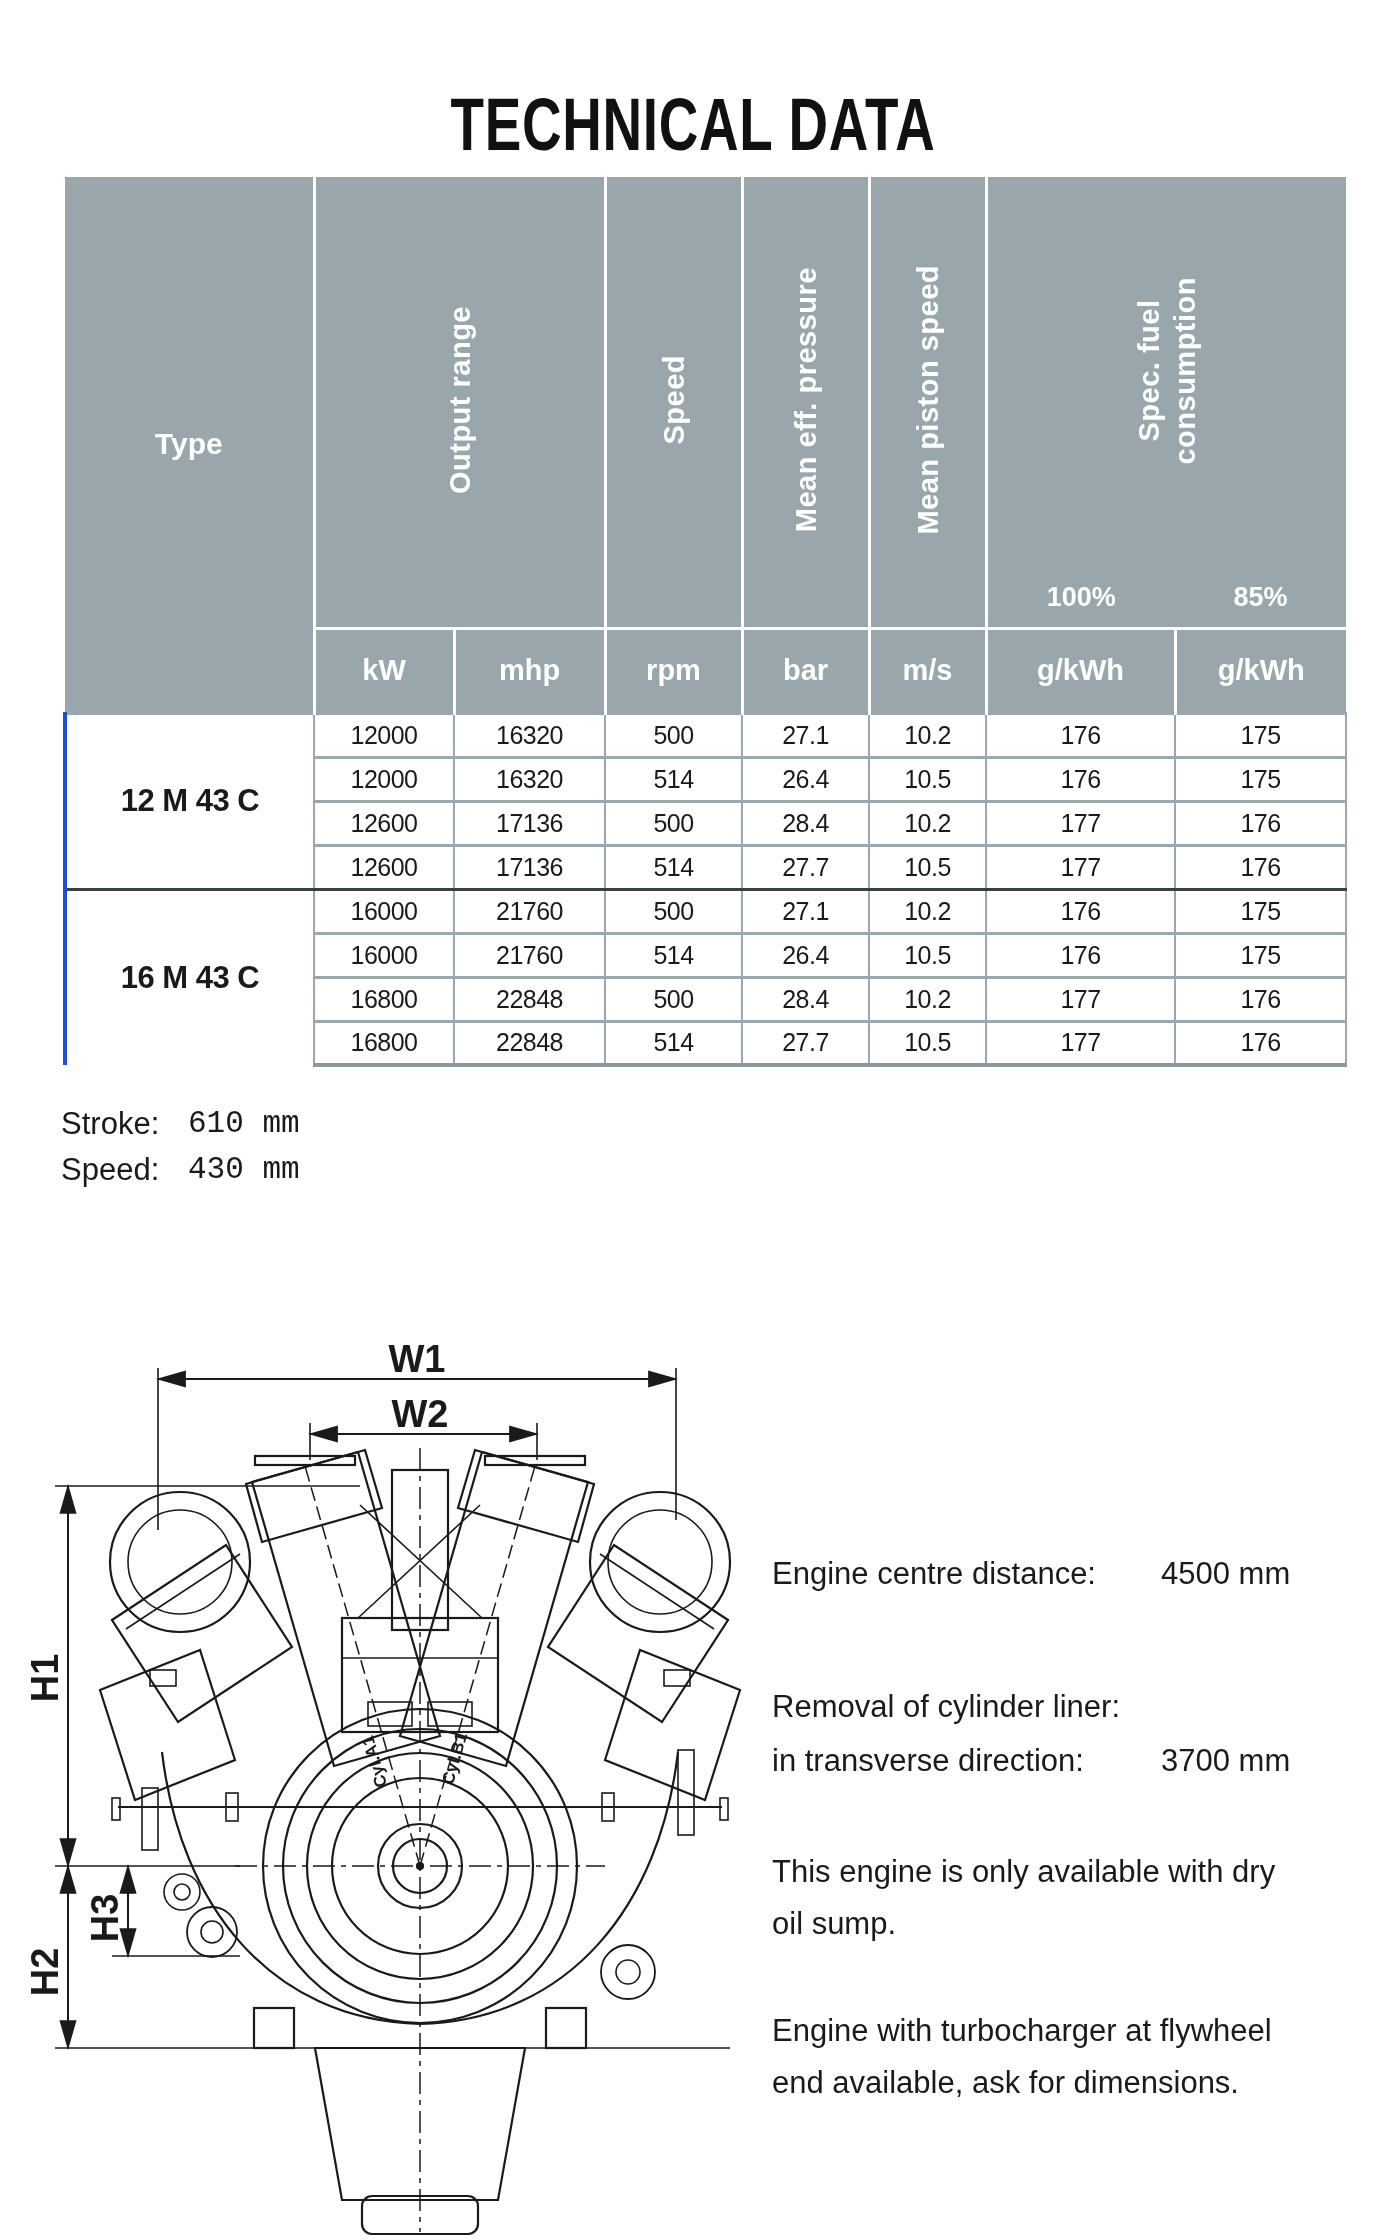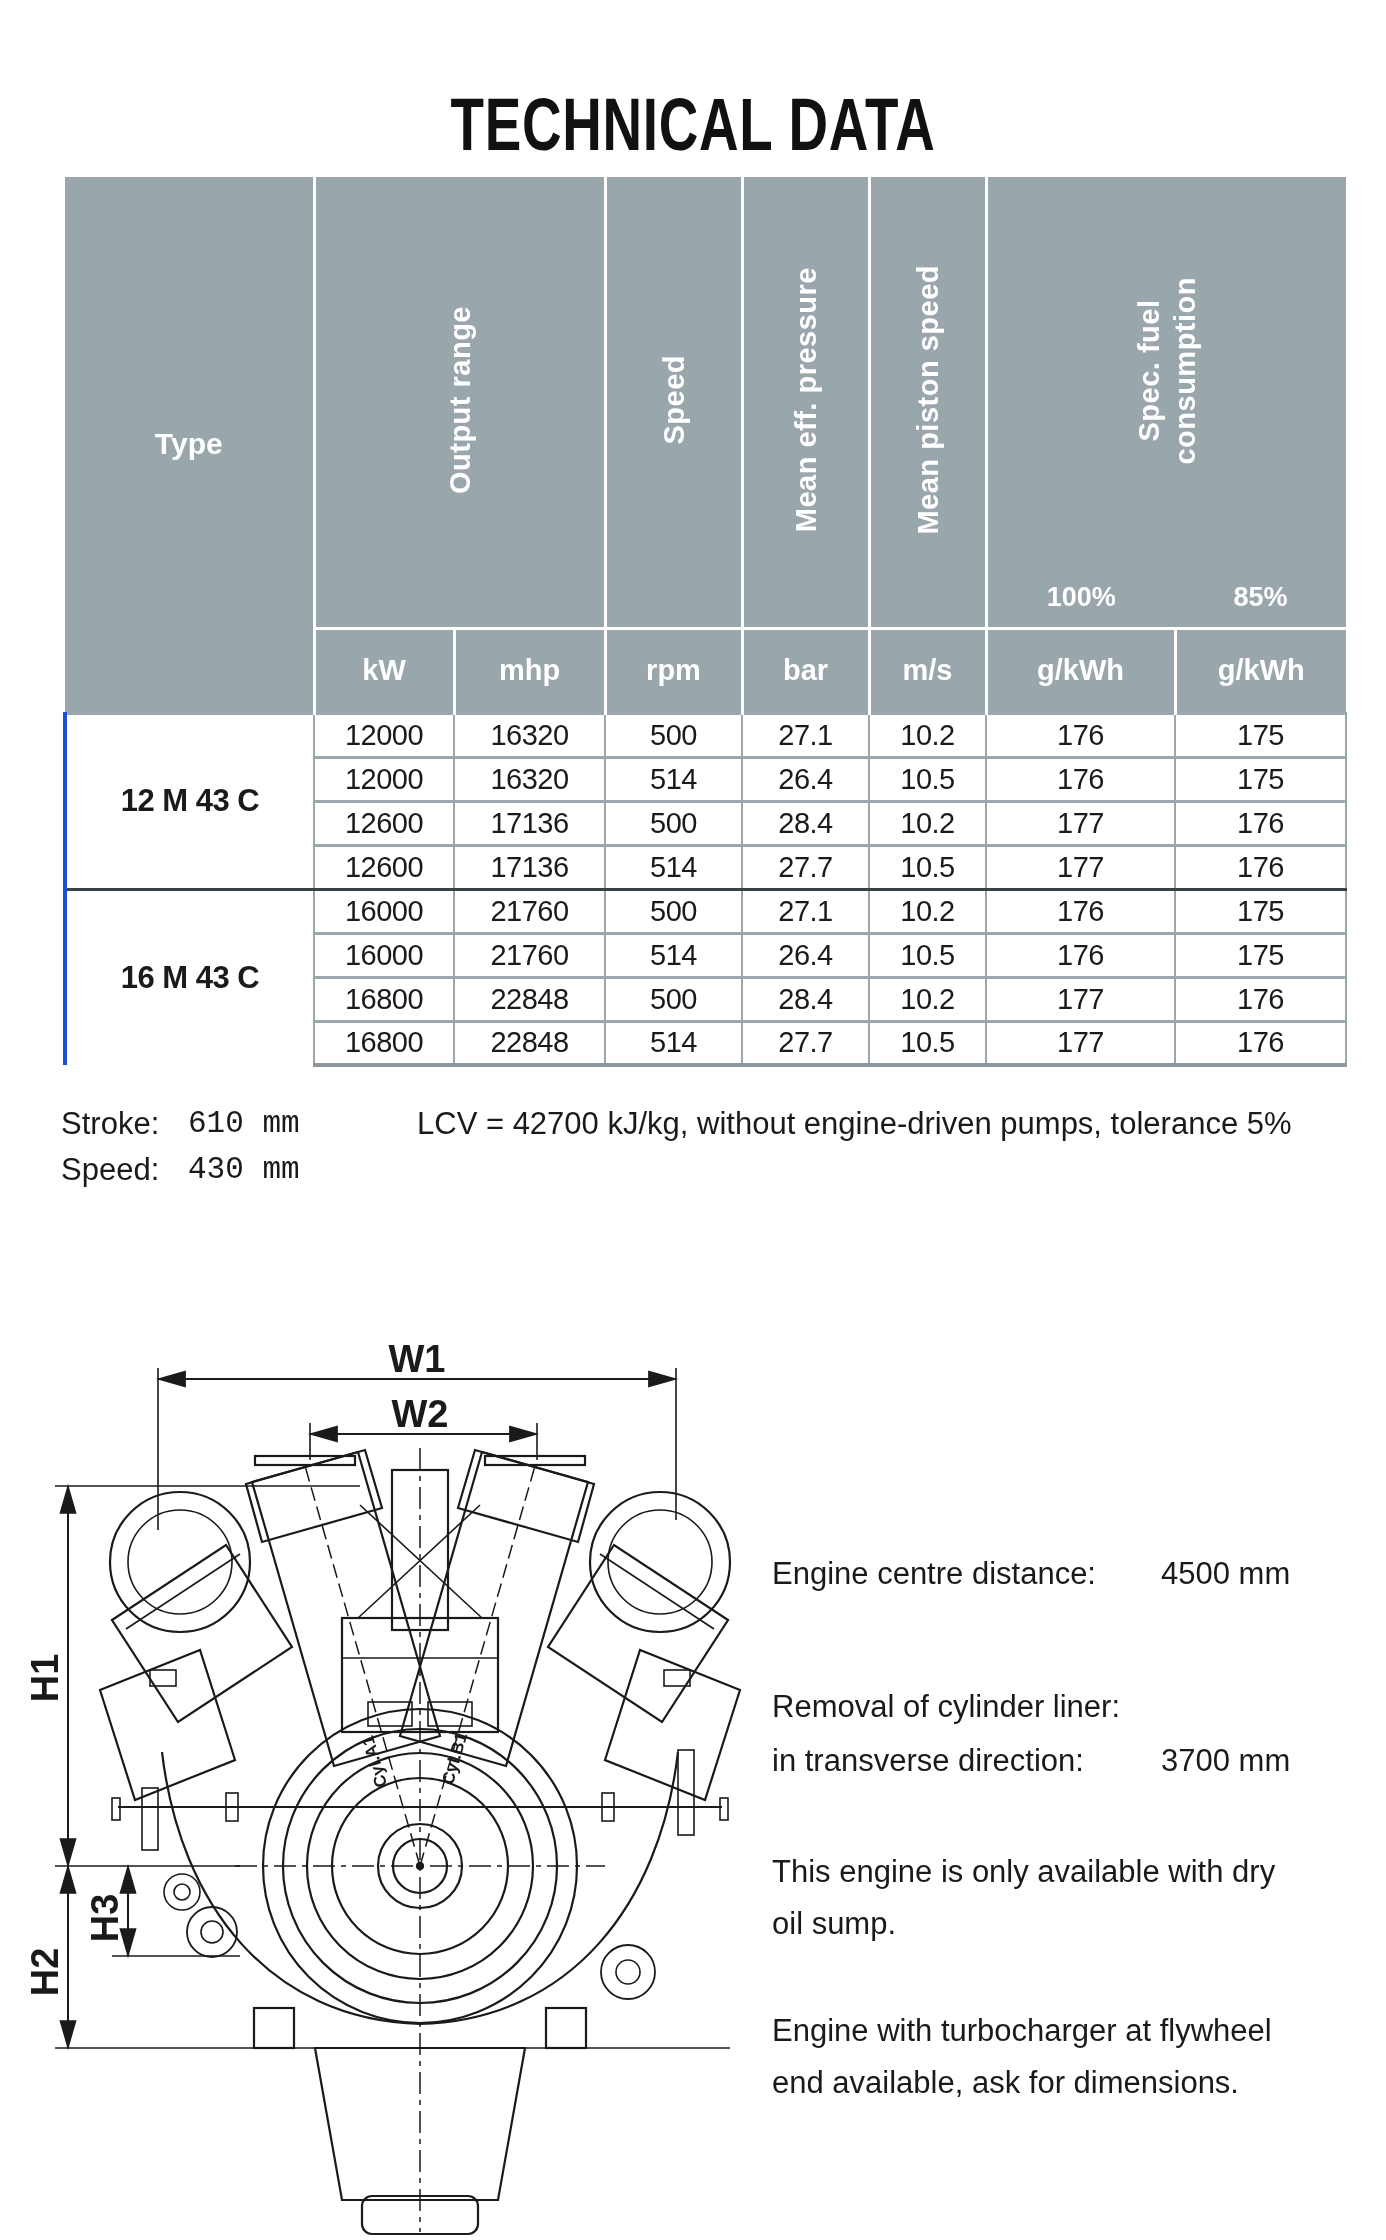--- a/index.html
+++ b/index.html
@@ -36,21 +36,21 @@
   .vtext {
     display:inline-block; writing-mode:vertical-rl; transform:rotate(180deg);
     white-space:pre-line; font-weight:bold; font-size:29px; line-height:36px;
     color:#fff; letter-spacing:0.5px;
   }
   .spec-fuel { padding-top:30px; }
   .pct { font-weight:bold; font-size:27px; }
   .unit { font-weight:bold; font-size:29px; }
   tbody td {
     background:#fff; color:#1a1a1a; text-align:center; vertical-align:middle;
-    font-size:29px; letter-spacing:-0.5px; height:44px;
+    font-size:25px; letter-spacing:-0.5px; height:44px;
     border-top:3px solid #9AA7AD; border-left:2px solid #9AA7AD;
   }
   tbody td.type-cell {
     font-weight:bold; font-size:31px; letter-spacing:-0.5px;
     border-left:4px solid #1d4ed8;
   }
   tbody tr.group-start td { border-top:3px solid #3A4145; }
   tbody td:last-child { border-right:2px solid #9AA7AD; }
   tbody tr:last-child td { border-bottom:4px solid #8B989E; }
   
@@ -201,21 +201,20 @@
   <div class="line">
     <span>Stroke:</span>
     <span class="val">610 mm</span>
   </div>
   <div class="line">
     <span>Speed:</span>
     <span class="val">430 mm</span>
   </div>
 </div>
 <div class="specs-right">
-  <div class="line">LCV = 42700 kJ/kg, without engine-driven pumps, tolerance 5%</div>
 </div>
 
 <div class="notes">
   <div class="nline" style="top:0">
     <span>Engine centre distance:</span>
     <span class="nval">4500 mm</span>
   </div>
   <div class="nline" style="top:133px">Removal of cylinder liner:</div>
   <div class="nline" style="top:187px">
     <span>in transverse direction:</span>

